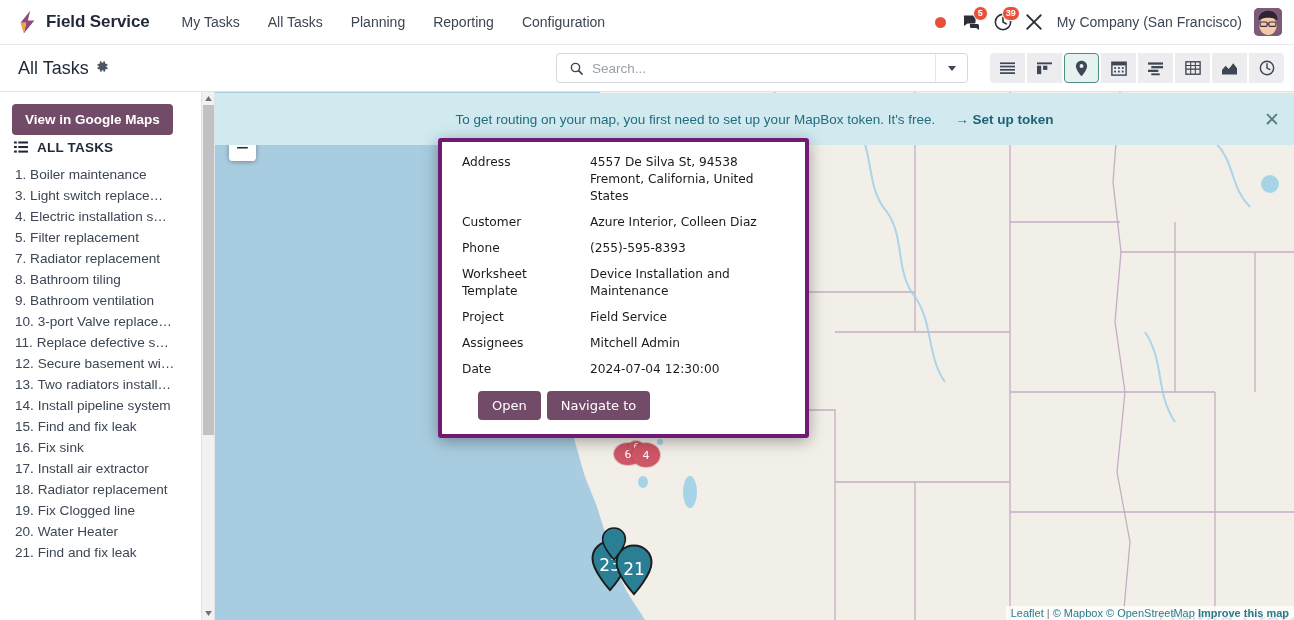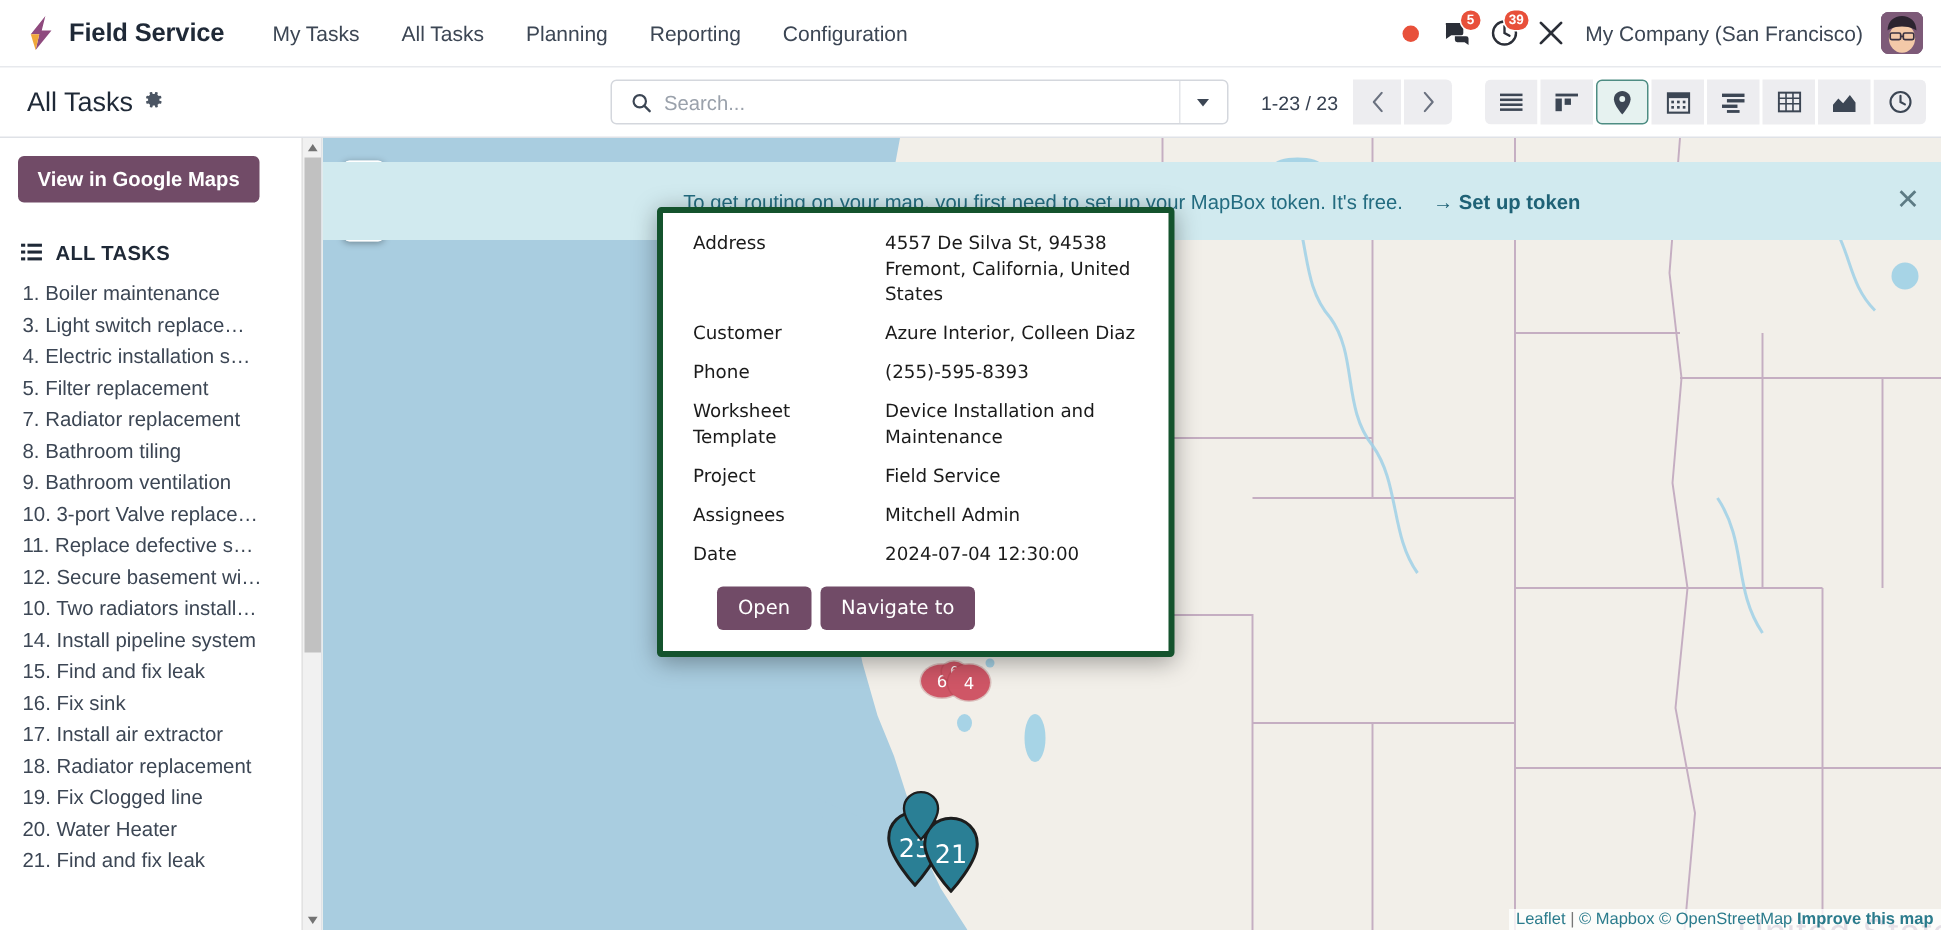--- a/index.html
+++ b/index.html
@@ -217,21 +217,21 @@
     display: inline-block;
     background: #714b67;
     color: #fff;
     font-size: 13.5px;
     font-weight: 600;
     padding: 8px 13px;
     border-radius: 4px;
     border: 0;
     cursor: pointer;
     font-family: inherit;
-    margin-bottom: 26px;
+    margin-bottom: 5px;
   }
   .all-tasks-head {
     display: flex; align-items: center; gap: 9px;
     font-size: 13.5px;
     font-weight: 700;
     color: #1f2937;
     letter-spacing: .2px;
     margin-bottom: 9px;
     padding-left: 2px;
   }
@@ -305,21 +305,21 @@
     cursor: pointer;
     font-family: "Liberation Sans", sans-serif;
     line-height: 1;
     user-select: none;
   }
   .zoom-btn.minus { border-top: 1px solid #d8d8d8; font-size: 22px; }
 
   
   .banner {
     position: absolute;
-    top: 16px; left: 0; right: 0;
+    top: 1px; left: 0; right: 0;
     height: 52px;
     background: #d1eaef;
     display: flex; align-items: center; justify-content: center;
     z-index: 15;
     padding: 0 28px;
   }
   .banner-text {
     color: #236c80;
     font-size: 13.5px;
     font-weight: 500;
@@ -341,23 +341,23 @@
     cursor: pointer;
     line-height: 1;
     font-weight: 300;
   }
 
   
   .map-popup {
     position: absolute;
     left: 223px;
     top: 46px;
-    width: 345px;
+    width: 371px;
     background: #fff;
-    border: 4px solid #14532d;
+    border: 4px solid #701a75;
     border-radius: 3px;
     box-shadow: 0 3px 16px rgba(0,0,0,.35);
     z-index: 20;
     font-family: "DejaVu Sans", sans-serif;
     padding: 12px 14px 14px 20px;
   }
   .popup-table { width: 100%; border-collapse: collapse; }
   .popup-table td {
     vertical-align: top;
     padding: 0 0 9px 0;
@@ -513,33 +513,20 @@
         <circle cx="10.4" cy="10.4" r="6.6" fill="none" stroke="#3c4654" stroke-width="2.3"></circle>
         <path d="M15.4 15.4L21 21" stroke="#3c4654" stroke-width="2.5" stroke-linecap="round"></path>
       </svg>
     </span>
     <input class="search-input" type="text" placeholder="Search..." style="">
     <span class="search-toggle">
       <span class="caret-down"></span>
     </span>
   </div>
 
-  <div class="pager">
-    <span class="pager-text">1-23 / 23</span>
-    <span class="pager-btn">
-      <svg width="9" height="14" viewBox="0 0 10 16">
-        <path d="M8 1L2 8l6 7" fill="none" stroke="#6b7280" stroke-width="1.6" stroke-linecap="round" stroke-linejoin="round"></path>
-      </svg>
-    </span>
-    <span class="pager-btn">
-      <svg width="9" height="14" viewBox="0 0 10 16">
-        <path d="M2 1l6 7-6 7" fill="none" stroke="#6b7280" stroke-width="1.6" stroke-linecap="round" stroke-linejoin="round"></path>
-      </svg>
-    </span>
-  </div>
 
   <div class="view-switch">
     <span class="view-btn">
       <svg width="17" height="15" viewBox="0 0 18 16">
         <g fill="#3c4654">
             <rect x="1" y="1.5" width="16" height="1.8"></rect>
             <rect x="1" y="5" width="16" height="1.8"></rect>
             <rect x="1" y="8.5" width="16" height="1.8"></rect>
             <rect x="1" y="12" width="16" height="1.8"></rect>
           </g>
@@ -628,21 +615,21 @@
         <li class="task-item">1. Boiler maintenance</li>
         <li class="task-item">3. Light switch replace…</li>
         <li class="task-item">4. Electric installation s…</li>
         <li class="task-item">5. Filter replacement</li>
         <li class="task-item">7. Radiator replacement</li>
         <li class="task-item">8. Bathroom tiling</li>
         <li class="task-item">9. Bathroom ventilation</li>
         <li class="task-item">10. 3-port Valve replace…</li>
         <li class="task-item">11. Replace defective s…</li>
         <li class="task-item">12. Secure basement wi…</li>
-        <li class="task-item">10. Two radiators install…</li>
+        <li class="task-item">13. Two radiators install…</li>
         <li class="task-item">14. Install pipeline system</li>
         <li class="task-item">15. Find and fix leak</li>
         <li class="task-item">16. Fix sink</li>
         <li class="task-item">17. Install air extractor</li>
         <li class="task-item">18. Radiator replacement</li>
         <li class="task-item">19. Fix Clogged line</li>
         <li class="task-item">20. Water Heater</li>
         <li class="task-item">21. Find and fix leak</li>
       </ul>
     </div>

